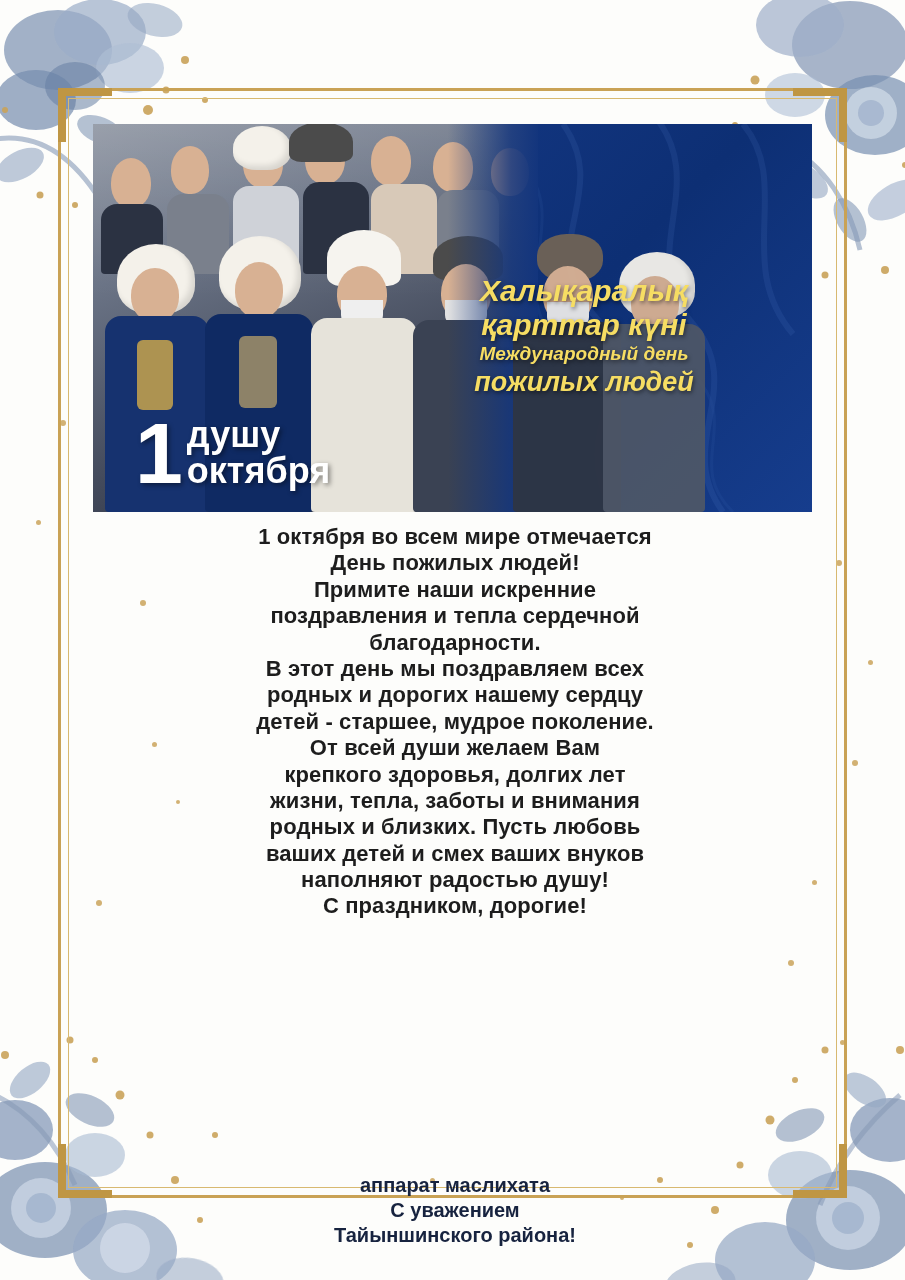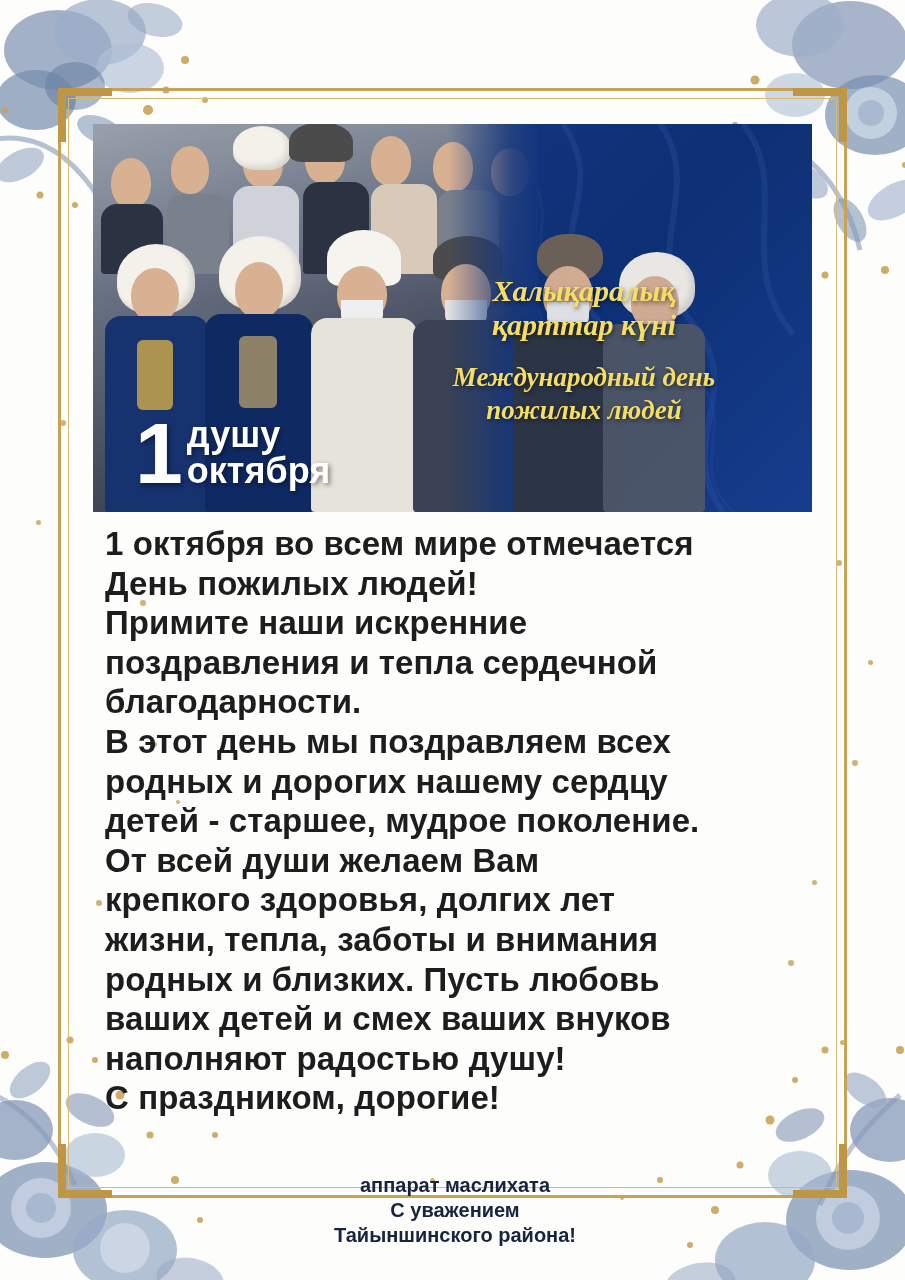--- a/index.html
+++ b/index.html
@@ -179,38 +179,39 @@
     text-shadow: 2px 2px 5px rgba(0,0,0,.45);
   }
 
   .title-script {
     position: absolute;
     right: 18px;
     top: 150px;
     width: 420px;
     text-align: center;
     color: #f6dd63;
-    font-family: Liberation Serif, serif;
+    font-family: Liberation Sans, sans-serif;
     font-style: italic;
     font-weight: 700;
     text-shadow: 1px 2px 4px rgba(0,0,0,.5);
   }
   .ts-1 { font-size: 30px; line-height: 1.12; }
   .ts-2 { font-size: 30px; line-height: 1.12; }
-  .ts-3 { font-size: 27px; line-height: 1.2; margin-top: 20px; }
+  .ts-3 { font-size: 19px; line-height: 1.2; margin-top: 2px; }
   .ts-4 { font-size: 27px; line-height: 1.2; }
 
   
   .message {
     position: absolute;
     left: 105px;
     top: 524px;
     width: 700px;
+    text-align: center;
     color: #1d1d1d;
-    font-size: 33px;
+    font-size: 22px;
     font-weight: 700;
     line-height: 1.2;
     letter-spacing: .1px;
   }
   .message p { margin: 0; }
 
   .signature {
     position: absolute;
     left: 105px;
     bottom: 32px;

